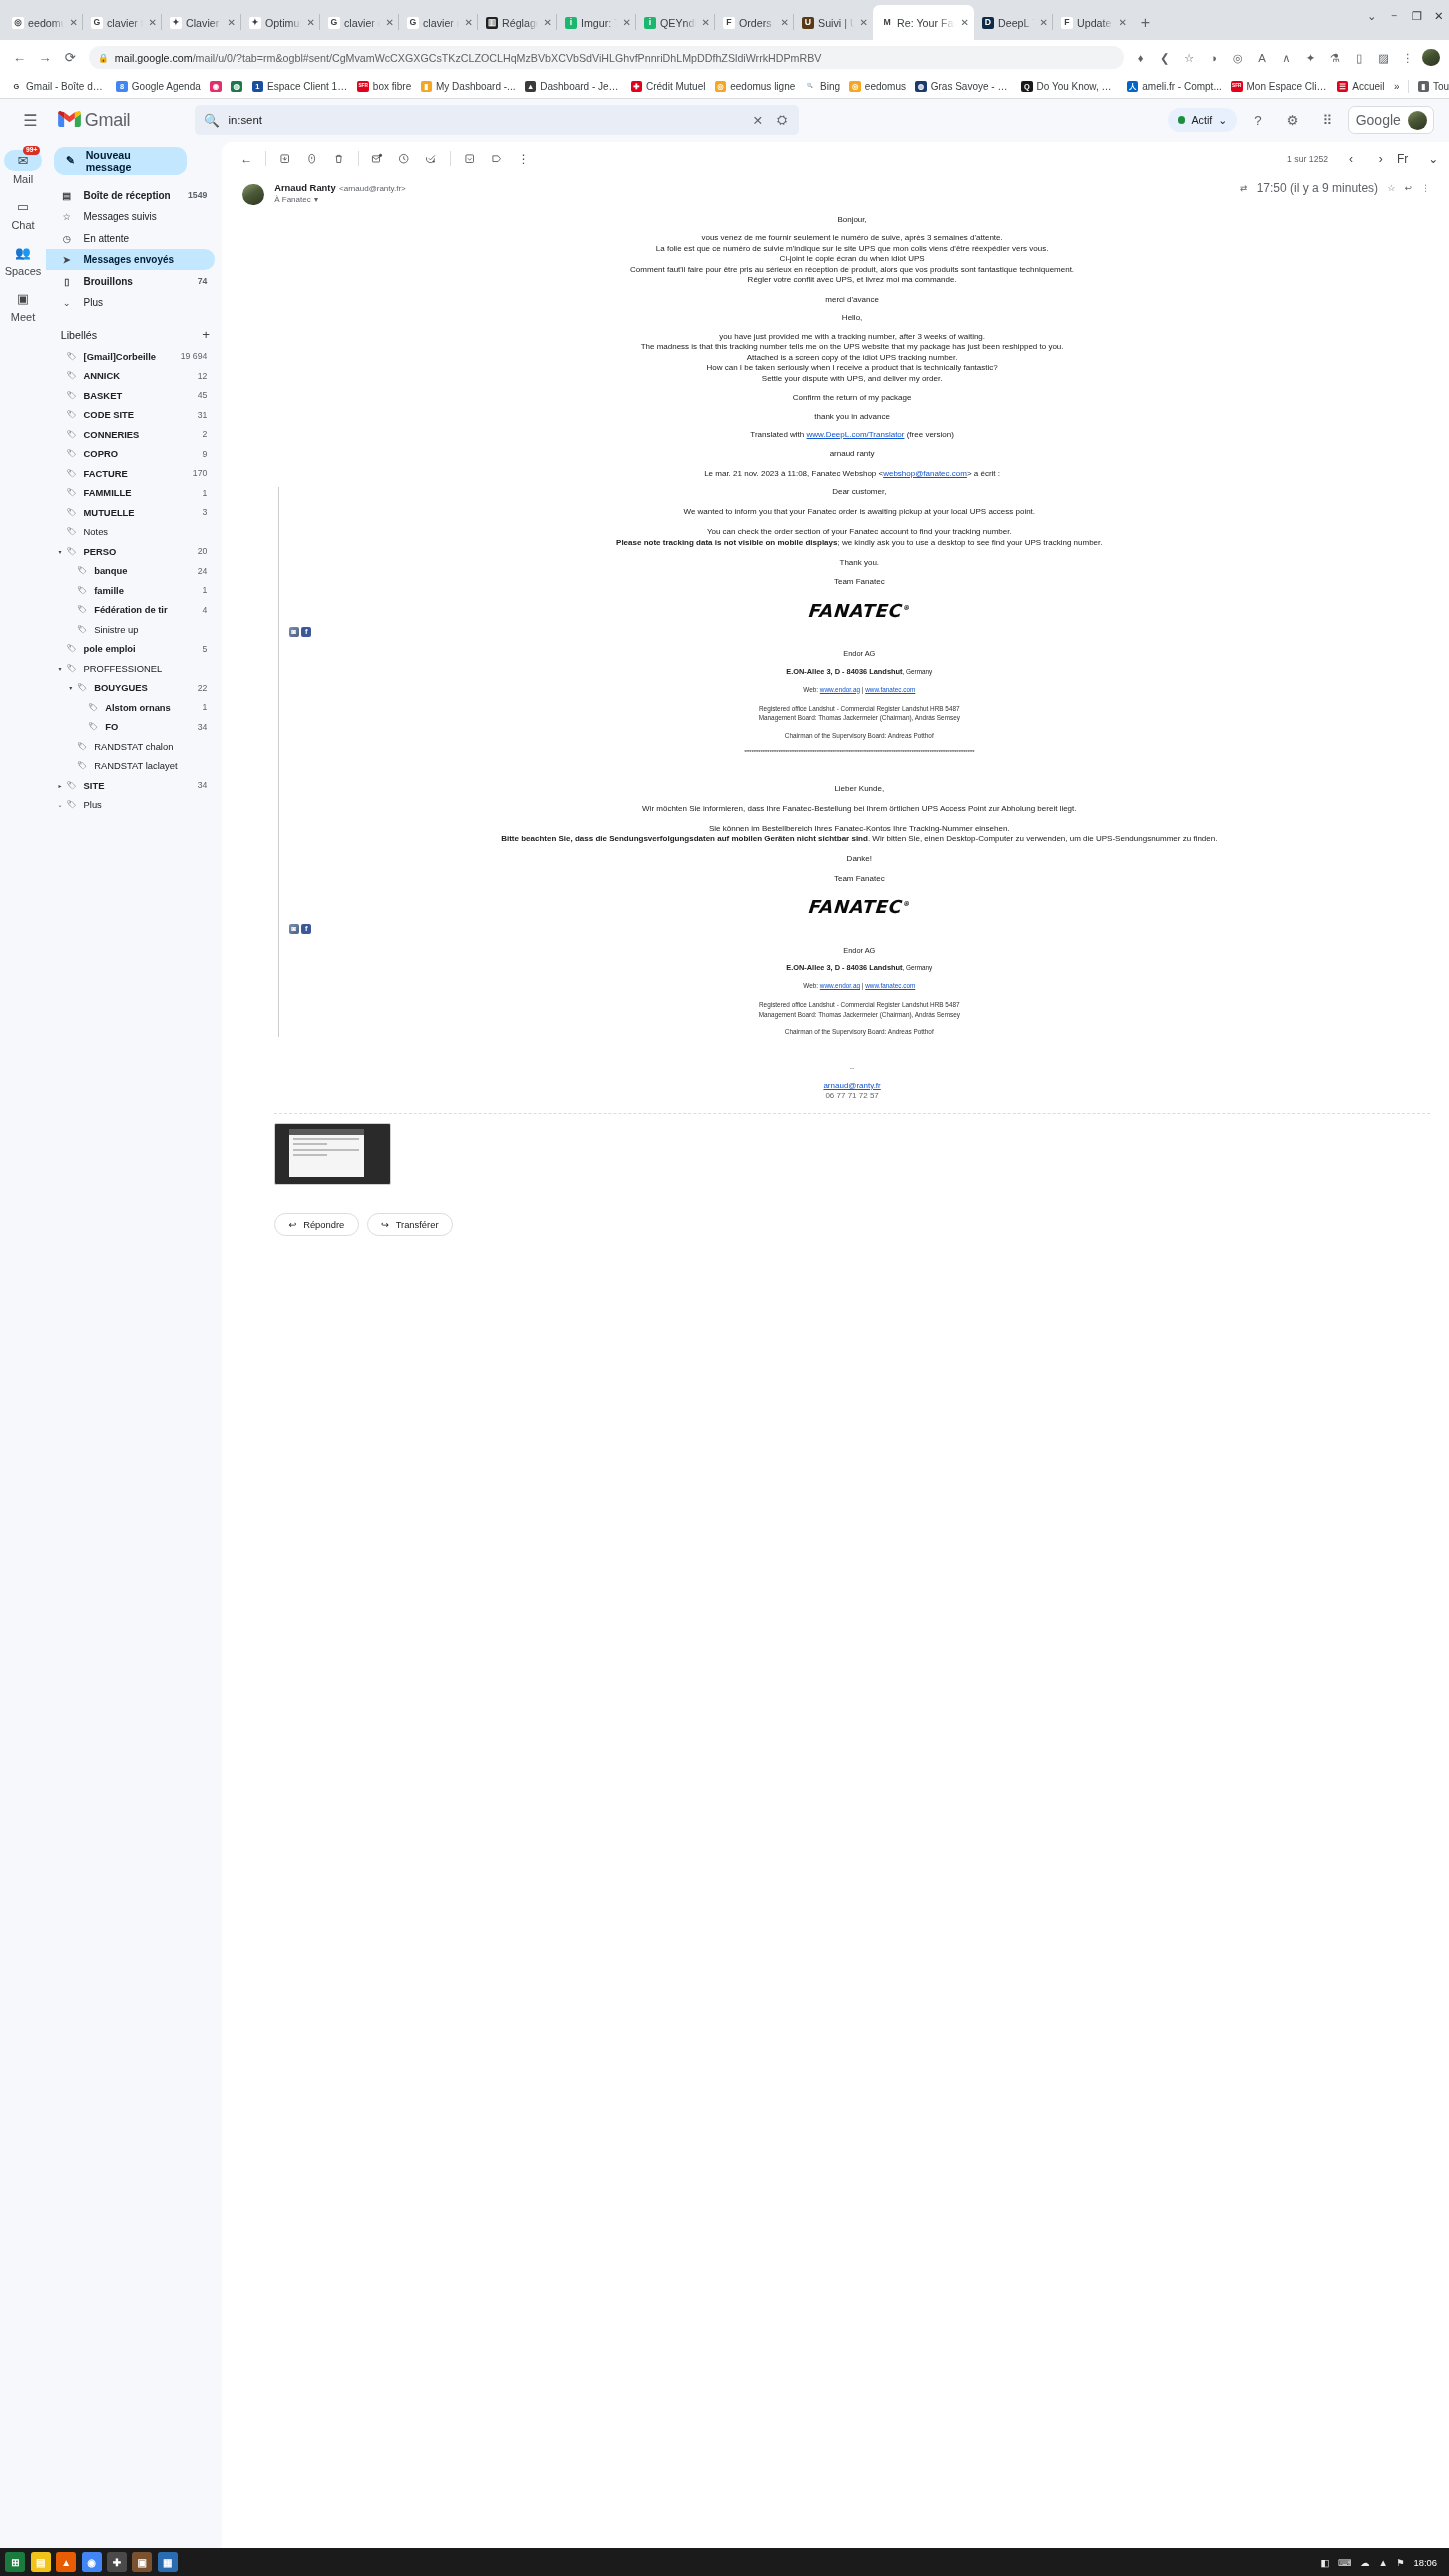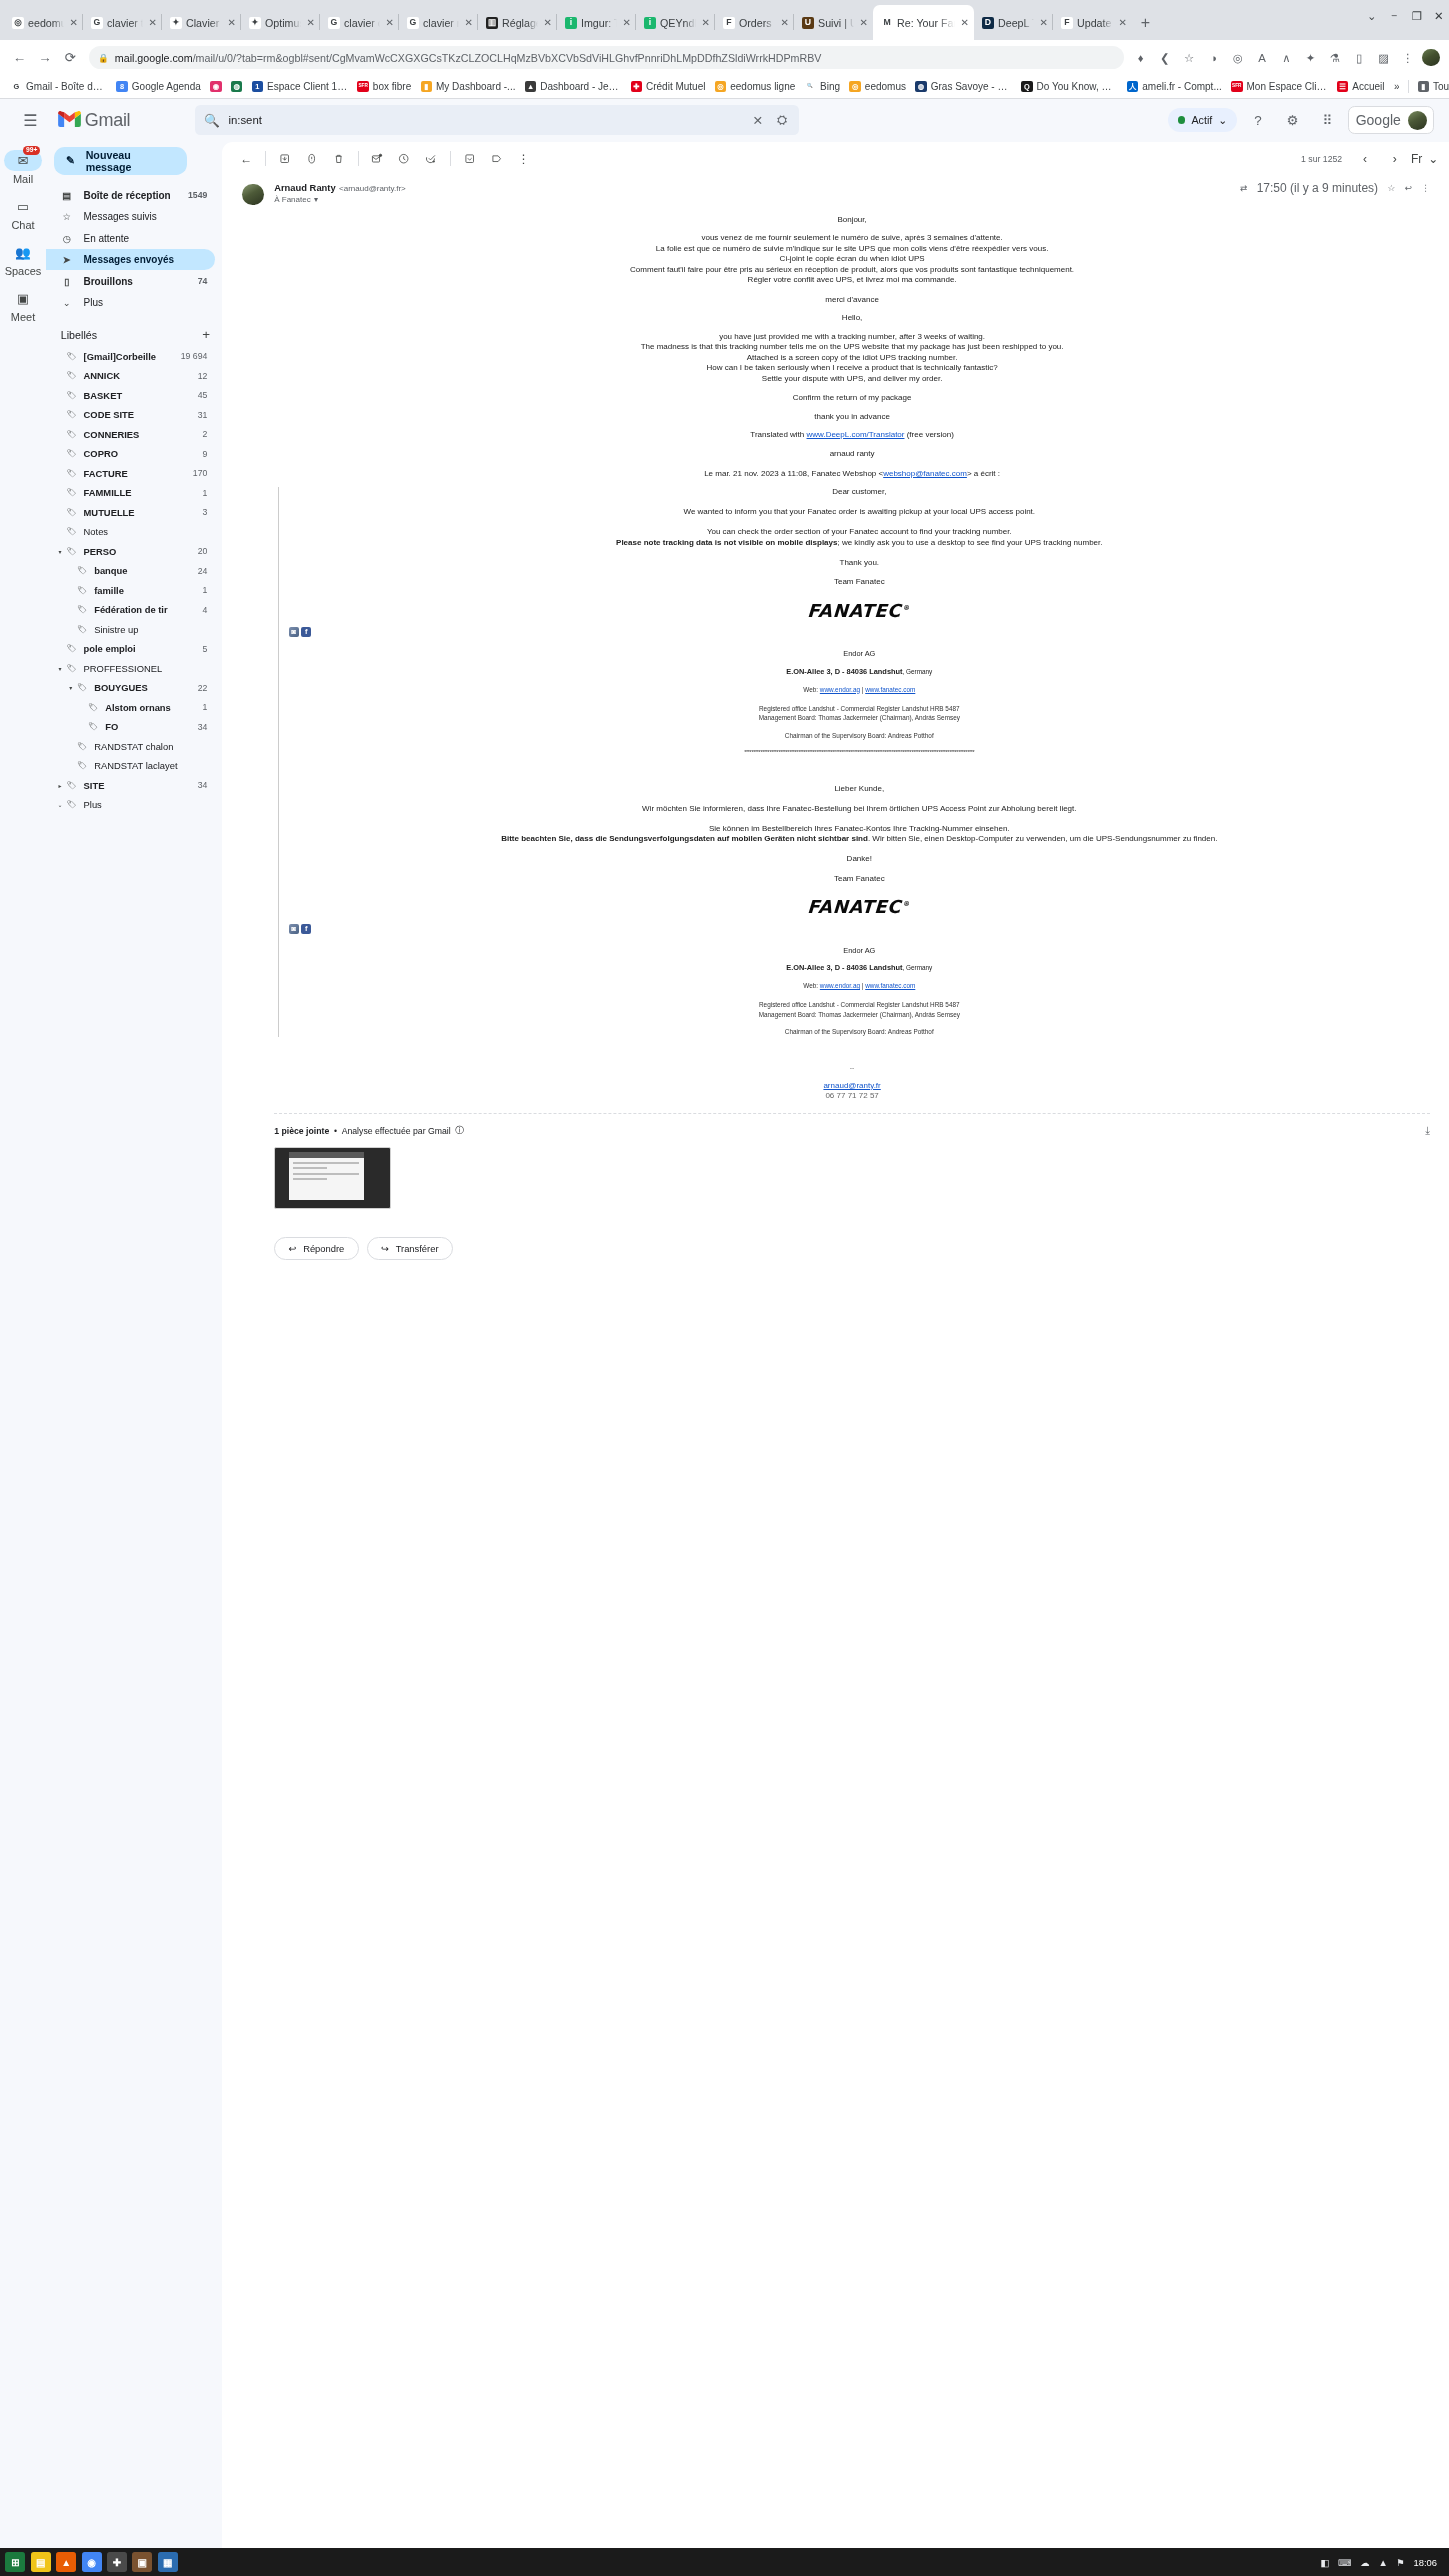--- a/index.html
+++ b/index.html
@@ -686,21 +686,21 @@
           <div class="tb-btn">
             <svg width="11.4" height="11.4" viewBox="0 0 24 24" fill="none" stroke="#444746" stroke-width="1.7">
                 <path d="M4 6h11l5 6-5 6H4z"></path>
               </svg>
           </div>
           <div class="tb-btn">⋮</div>
           <div class="pane-tb-right">
             <span class="pager">1 sur 1252</span>
             <span class="tb-btn">‹</span>
             <span class="tb-btn">›</span>
-            <span class="tb-btn" style="width:auto;gap:6px">
+            <span class="tb-btn" style="width:auto;gap:20px">
               <span>Fr</span>
               <span>⌄</span>
             </span>
           </div>
         </div>
 
 
         <div class="msg">
           <div class="msg-avatar"></div>
           <div class="msg-main">
@@ -798,27 +798,20 @@
                 <p class="fine">Chairman of the Supervisory Board: Andreas Potthof</p>
               </div>
 
               <p style="margin-top:27px;font-size:6.7px;color:#666">--</p>
               <p class="tight"><a class="lnk" href="#">arnaud@ranty.fr</a></p>
               <p style="color:#666">06 77 71 72 57</p>
             </div>
 
             <div class="divider"></div>
 
-            <div class="attach-hdr">
-              <b>1 pièce jointe</b>
-              <span>•</span>
-              <span>Analyse effectuée par Gmail</span>
-              <span>ⓘ</span>
-              <span class="attach-right">⤓</span>
-            </div>
 
             <div class="thumb">
               <div class="thumb-doc">
                 <div class="hd"></div>
                 <div class="l"></div>
                 <div class="l s"></div>
                 <div class="l"></div>
                 <div class="l s"></div>
               </div>
             </div>

